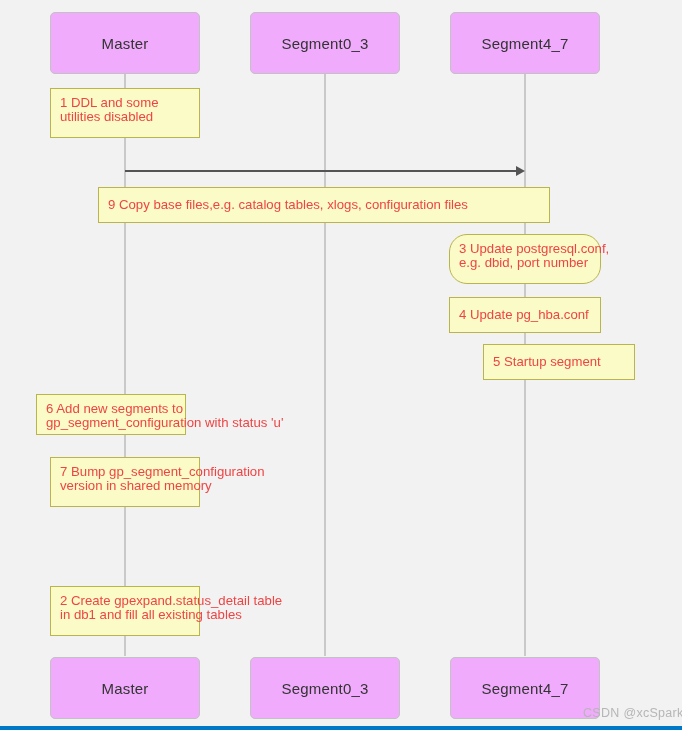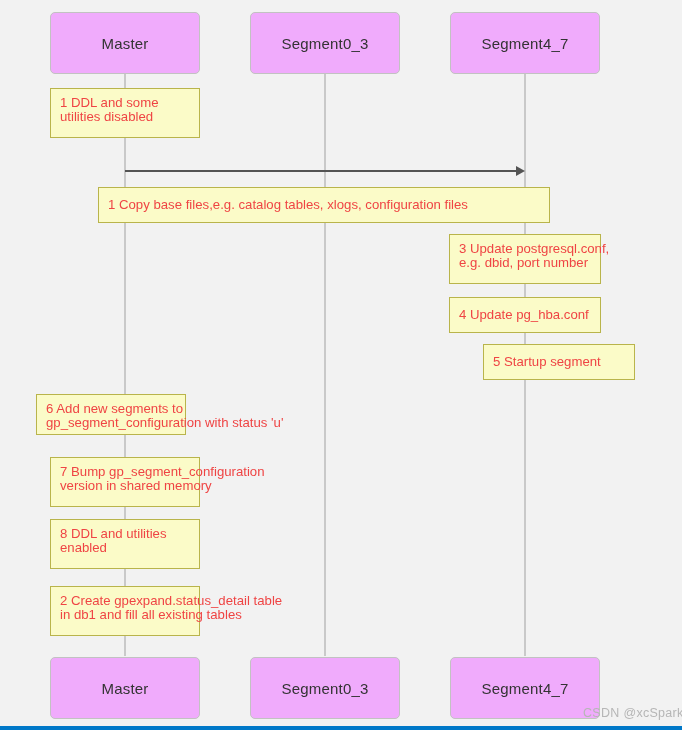--- a/index.html
+++ b/index.html
@@ -98,33 +98,31 @@
   <div class="participant" style="left:50px; top:12px; width:150px; height:62px;">Master</div>
   <div class="participant" style="left:250px; top:12px; width:150px; height:62px;">Segment0_3</div>
   <div class="participant" style="left:450px; top:12px; width:150px; height:62px;">Segment4_7</div>
 
   <div class="note" style="left:50px; top:88px; width:150px; height:50px;">1 DDL and some
 utilities disabled</div>
 
   <div class="msg-line" style="left:125px; top:170px; width:392px;"></div>
   <div class="msg-head" style="left:516px; top:166px;"></div>
 
-  <div class="note" style="left:98px; top:187px; width:452px; height:36px; display:flex; align-items:center;">1 Copy base files,e.g. catalog tables, xlogs, configuration files</div>
+  <div class="note" style="left:98px; top:187px; width:452px; height:36px; display:flex; align-items:center;">9 Copy base files,e.g. catalog tables, xlogs, configuration files</div>
 
-  <div class="note" style="left:449px; top:234px; width:152px; height:50px;">3 Update postgresql.conf,
+  <div class="note" style="left:449px; top:234px; width:152px; height:50px;border-radius:18px;">3 Update postgresql.conf,
 e.g. dbid, port number</div>
   <div class="note" style="left:449px; top:297px; width:152px; height:36px; display:flex; align-items:center;">4 Update pg_hba.conf</div>
   <div class="note" style="left:449px; top:344px; width:152px; height:36px; display:flex; align-items:center;margin-left:34px;">5 Startup segment</div>
 
   <div class="note" style="left:36px; top:394px; width:150px; height:41px;">6 Add new segments to
 gp_segment_configuration with status 'u'</div>
   <div class="note" style="left:50px; top:457px; width:150px; height:50px;">7 Bump gp_segment_configuration
 version in shared memory</div>
-  <div class="note" style="left:50px; top:519px; width:150px; height:50px;">8 DDL and utilities
-enabled</div>
   <div class="note" style="left:50px; top:586px; width:150px; height:50px;">2 Create gpexpand.status_detail table
 in db1 and fill all existing tables</div>
 
   <div class="participant" style="left:50px; top:657px; width:150px; height:62px;">Master</div>
   <div class="participant" style="left:250px; top:657px; width:150px; height:62px;">Segment0_3</div>
   <div class="participant" style="left:450px; top:657px; width:150px; height:62px;">Segment4_7</div>
 
   <div class="watermark" style="left:583px; top:706px;">CSDN @xcSpark</div>
 
   <div class="footer-bar"></div>

